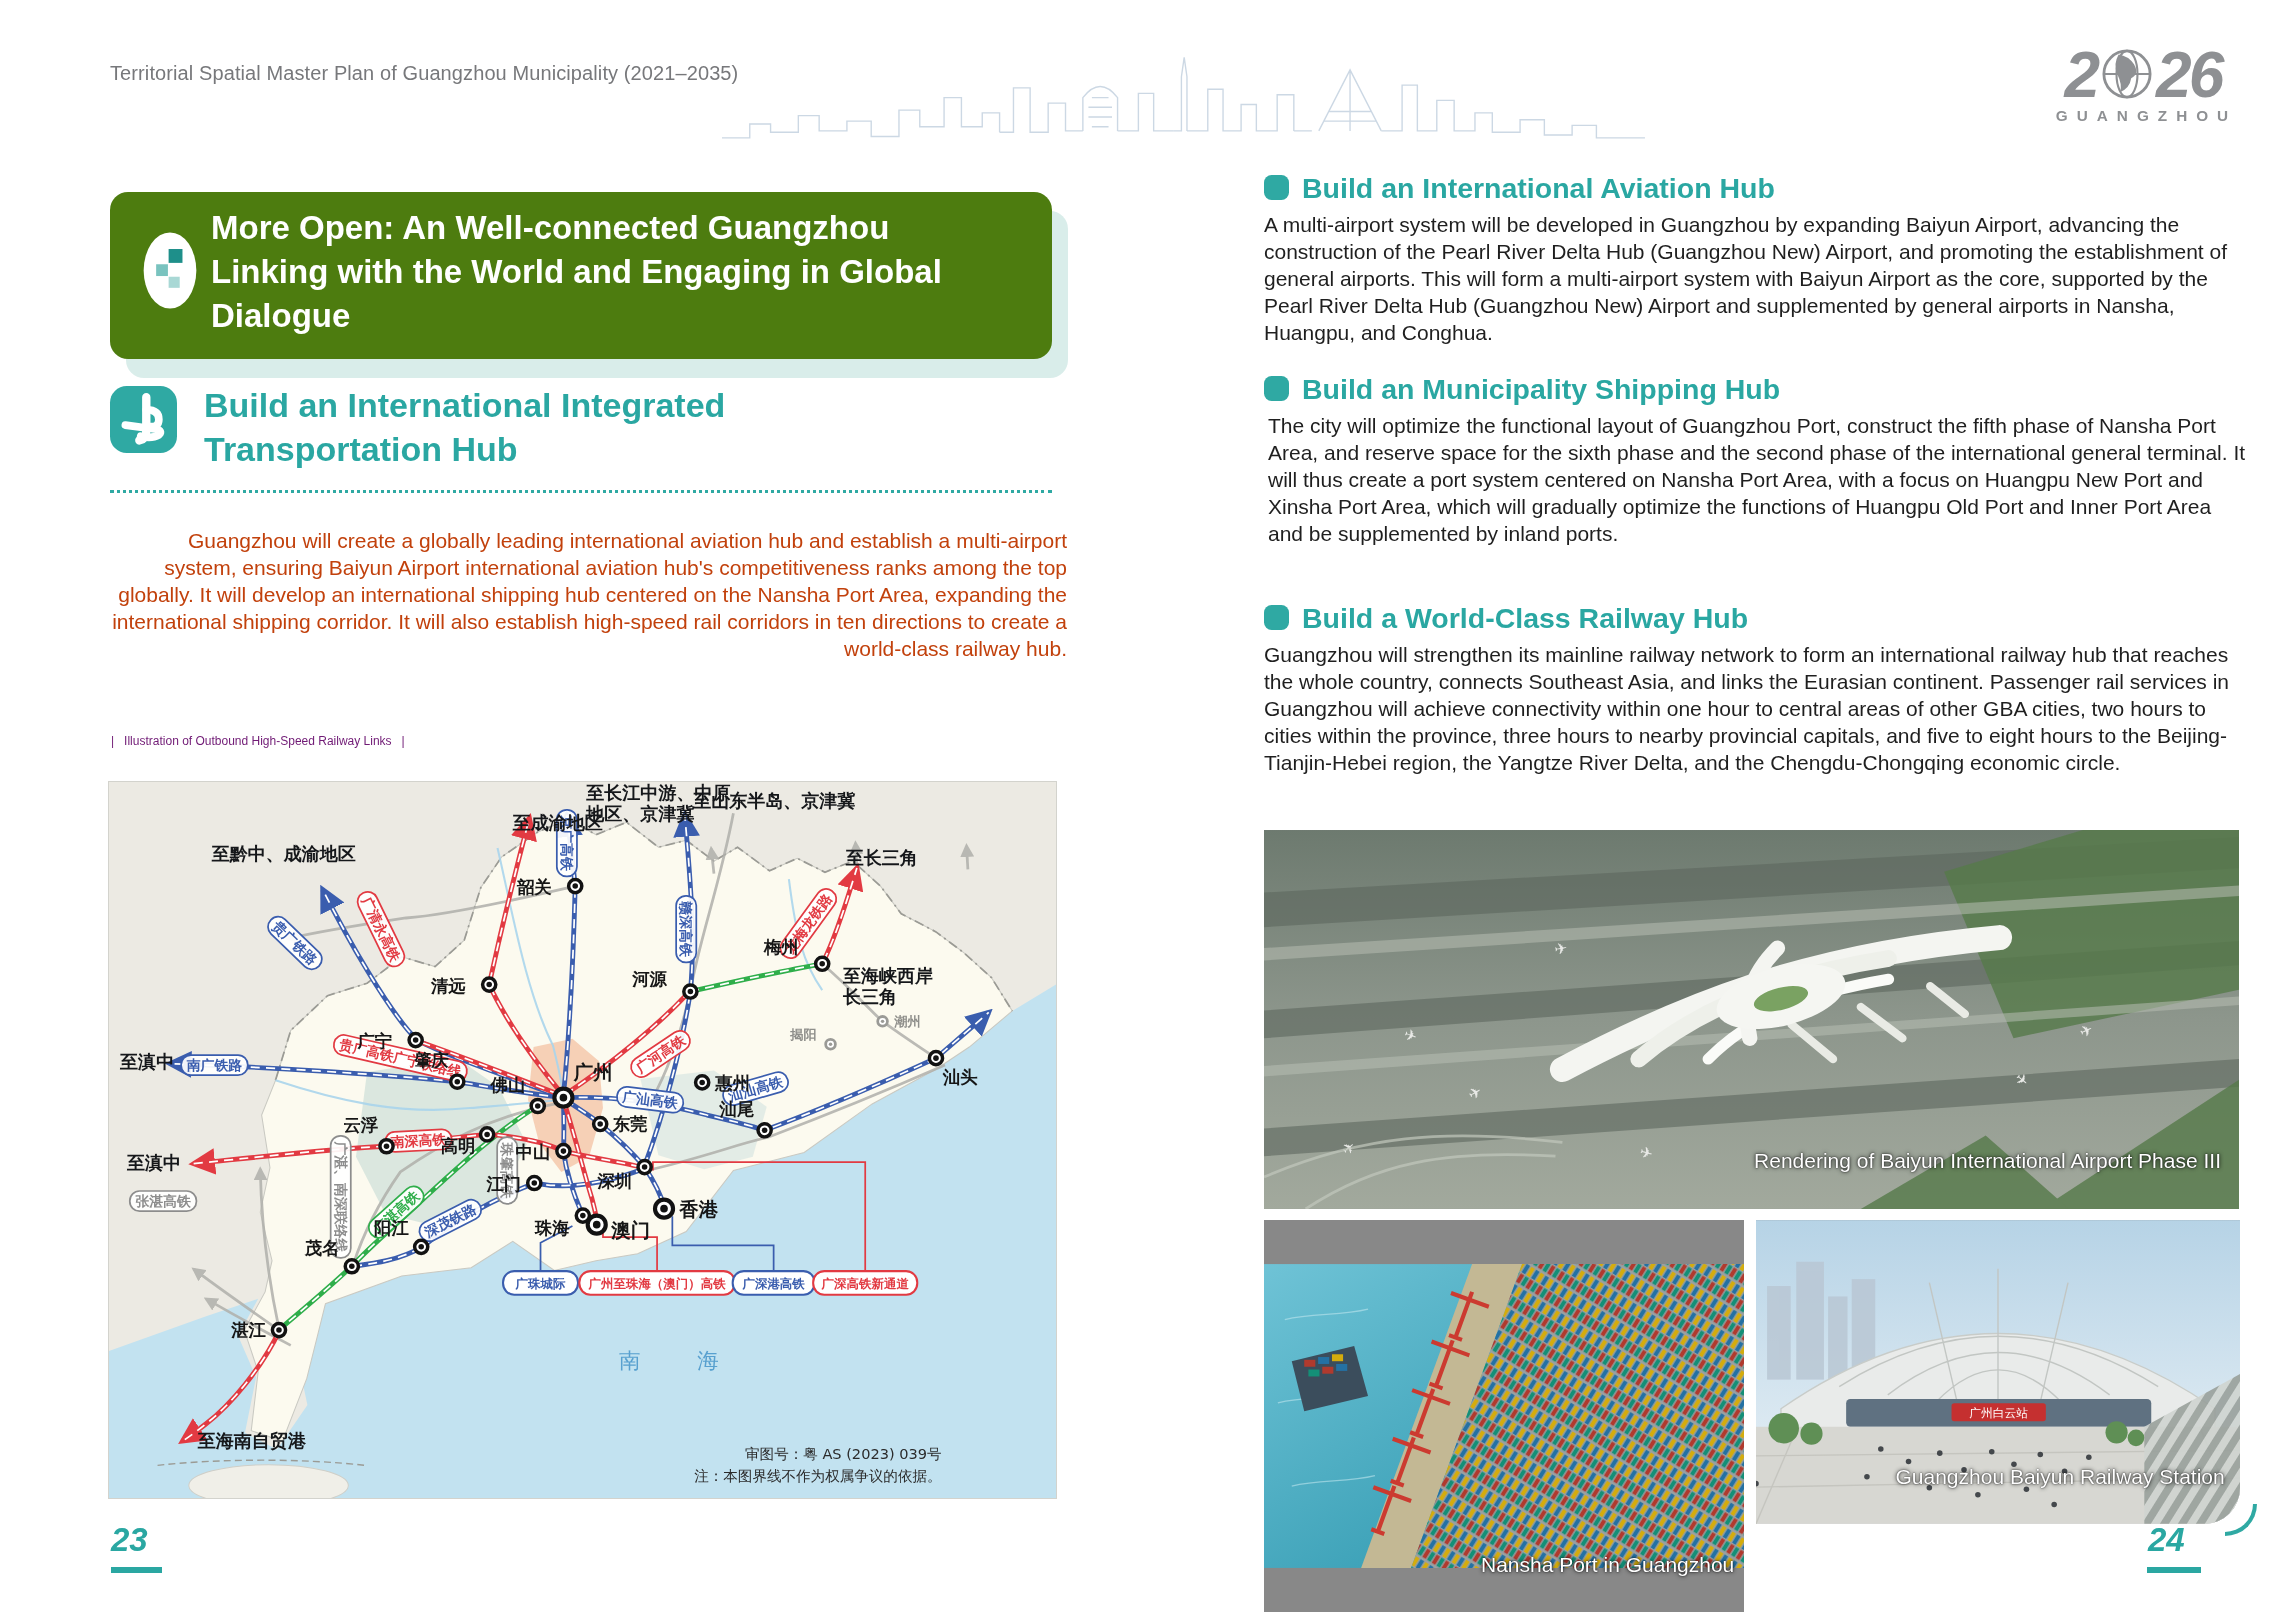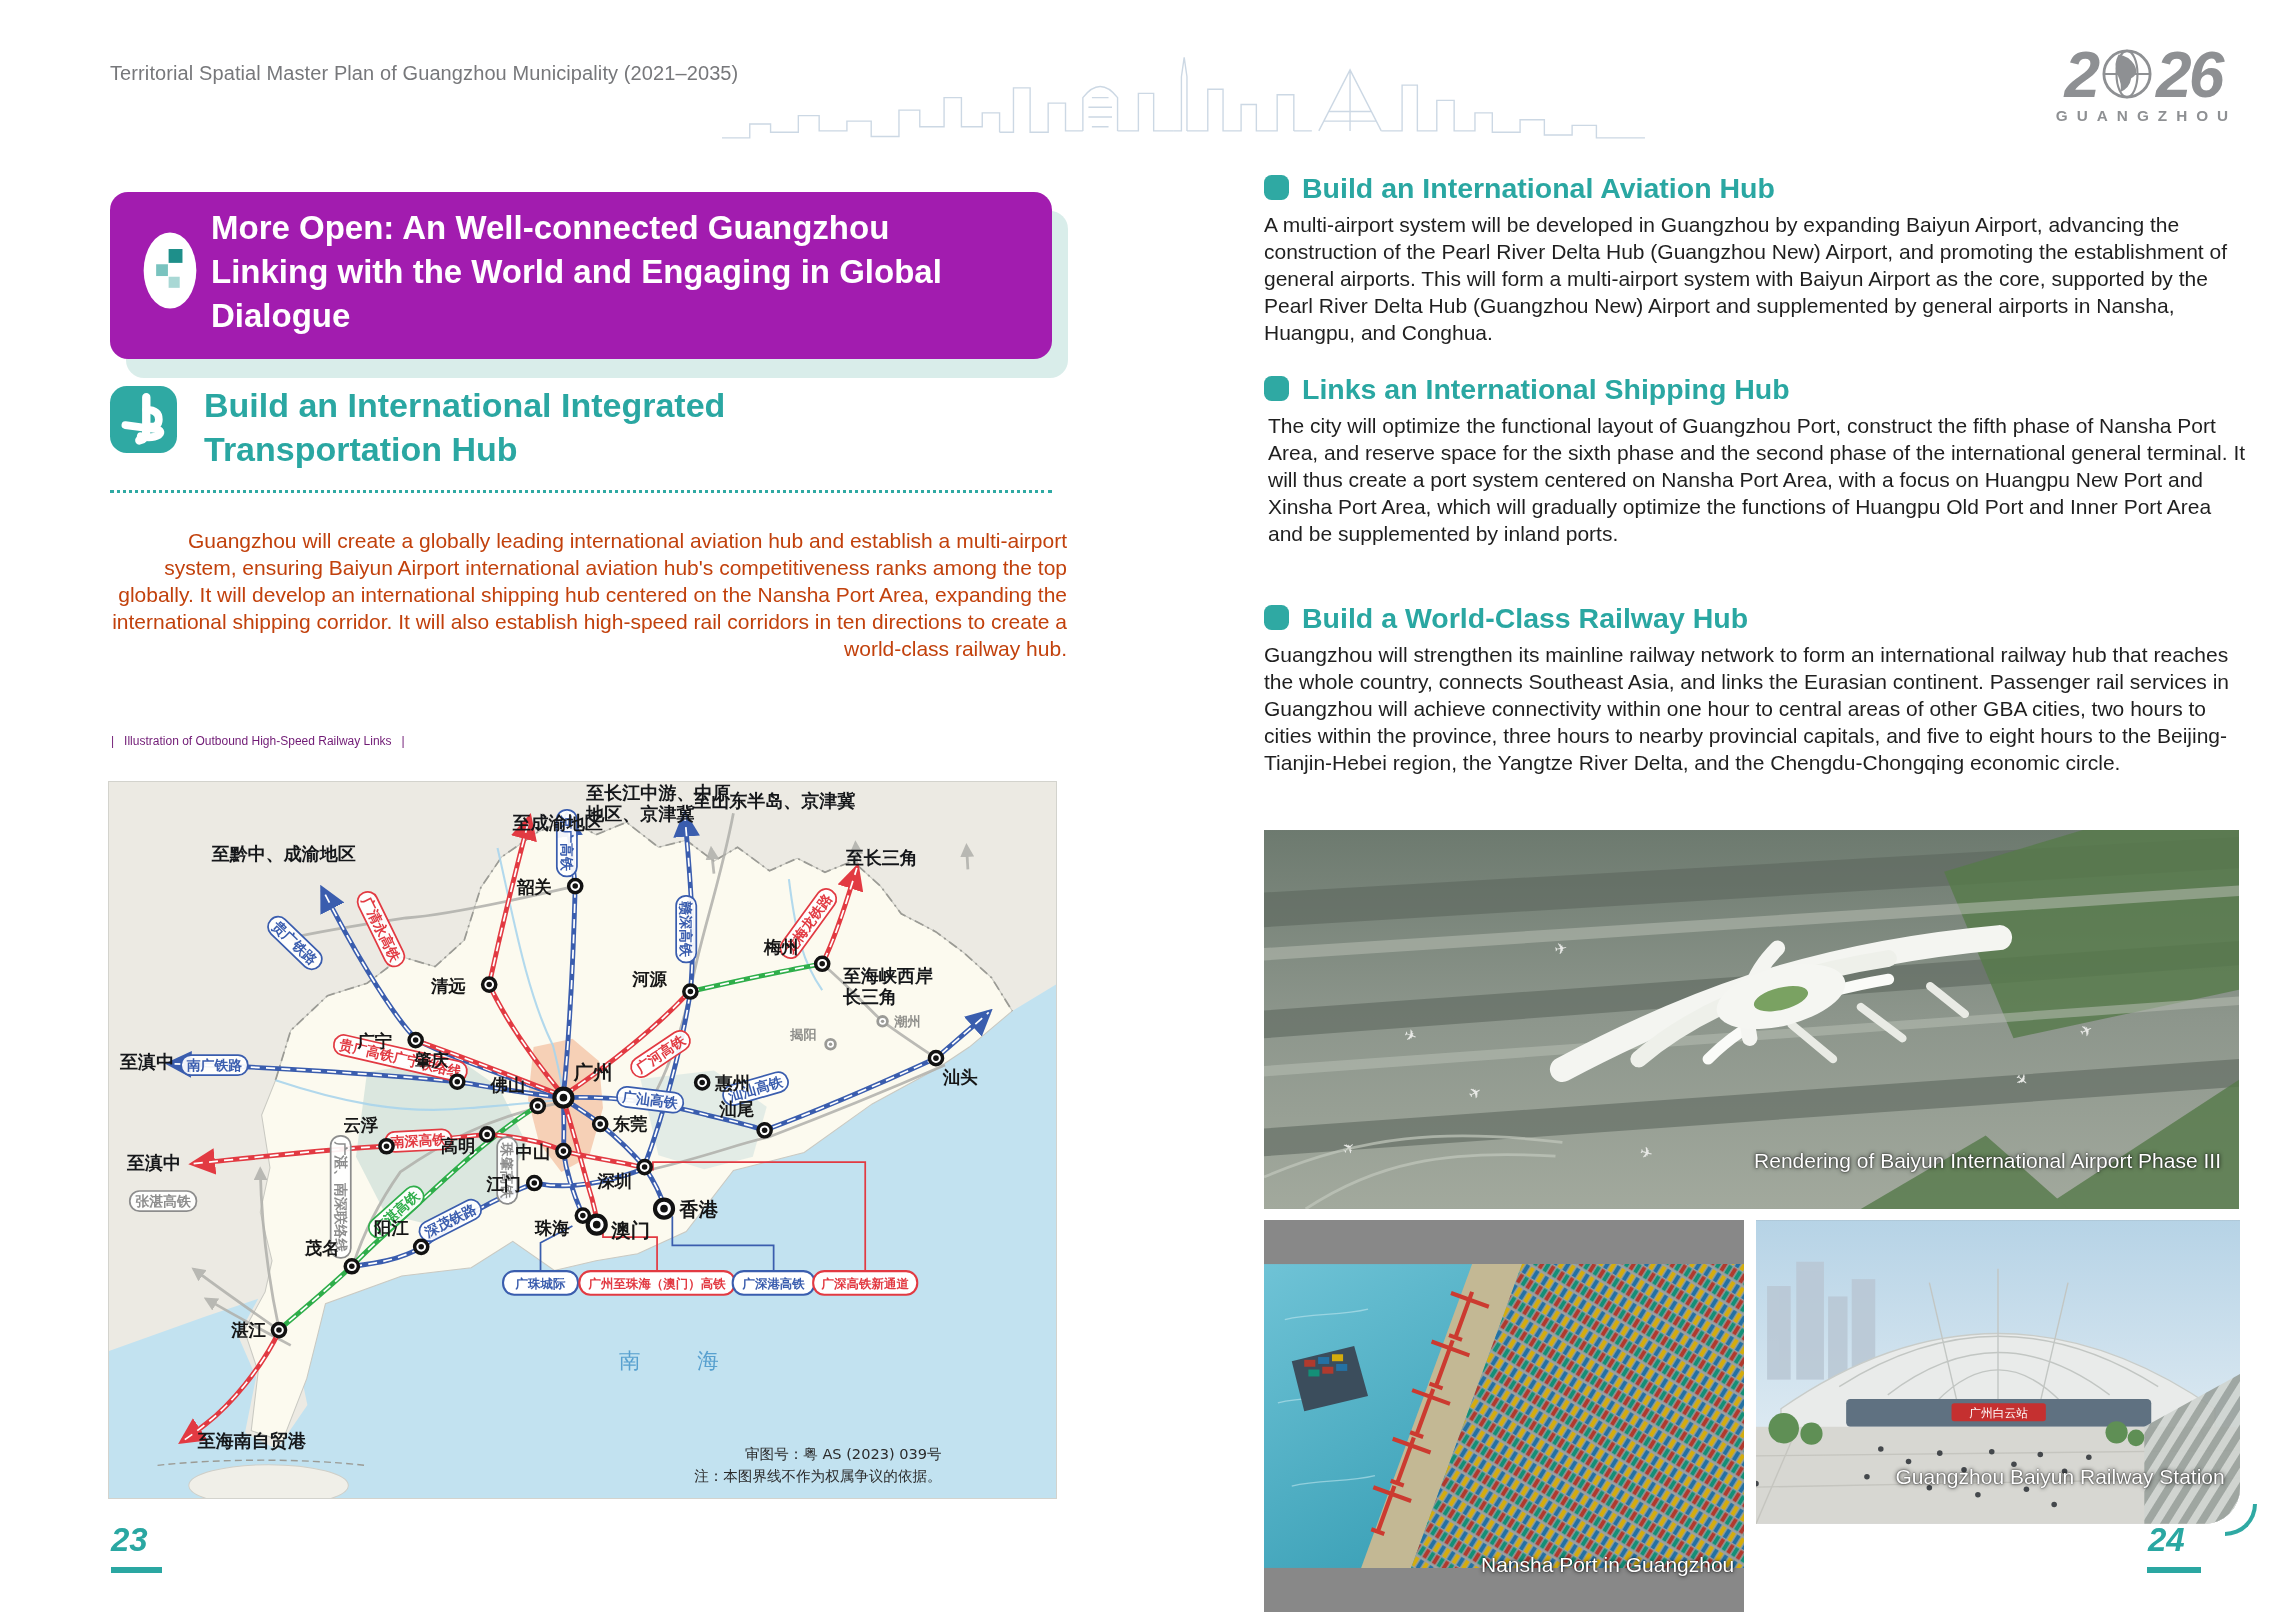--- a/index.html
+++ b/index.html
@@ -9,21 +9,21 @@
 
   
   .doc-title{left:110px;top:62px;font-size:20px;color:#77787b;letter-spacing:0.1px;}
   .skyline{left:722px;top:49px;width:923px;height:97px;}
   .logo{left:2039px;top:43px;width:208px;text-align:center;color:#8e9093;}
   .logo-row{display:flex;align-items:center;justify-content:center;gap:1.4px;}
   .logo-digit{font-size:64px;font-weight:bold;font-style:italic;line-height:64px;letter-spacing:-2.8px;}
   .logo-city{font-size:15.3px;font-weight:bold;letter-spacing:9px;margin-top:0px;margin-left:7px;}
 
   
-  .banner{left:110px;top:192px;width:942px;height:167px;background:#a21caf;border-radius:18px;z-index:2;}
+  .banner{left:110px;top:192px;width:942px;height:167px;background:#4d7c0f;border-radius:18px;z-index:2;}
   .banner-shadow{left:126px;top:211px;width:942px;height:167px;background:#d9edea;border-radius:18px;z-index:1;}
   .banner-icon{left:32px;top:39px;}
   .banner-title{left:101px;top:14px;width:798px;font-size:33px;line-height:44px;font-weight:bold;color:#ffffff;}
   .sec-icon{left:110px;top:386px;width:67px;height:67px;background:#2fa9a3;border-radius:16.7px;z-index:2;}
   .sec-heading{left:204px;top:383px;width:680px;font-size:34px;line-height:44px;font-weight:bold;color:#2aa7a2;}
   .dotted-rule{left:110px;top:490px;width:942px;border-top:3.5px dotted #2fa9a3;}
   .intro{left:111px;top:527px;width:956px;font-size:21px;line-height:27px;color:#c2410c;text-align:right;}
   .fig-caption{left:111px;top:734px;font-size:12px;color:#701a75;white-space:pre;}
   .map-wrap{left:108px;top:781px;width:947px;height:716px;border:0.7px solid #d3d3cd;background:#eceae3;}
   .map-wrap svg{display:block;width:100%;height:100%;}
@@ -392,21 +392,21 @@
 </div>
 
 <div class="abs page-num pn-left">23</div>
 <div class="abs pn-bar pnb-left"></div>
 
 <div class="abs bullet b1"></div>
 <div class="abs r-heading h1">Build an International Aviation Hub</div>
 <div class="abs r-body t1">A multi-airport system will be developed in Guangzhou by expanding Baiyun Airport, advancing the construction of the Pearl River Delta Hub (Guangzhou New) Airport, and promoting the establishment of general airports. This will form a multi-airport system with Baiyun Airport as the core, supported by the Pearl River Delta Hub (Guangzhou New) Airport and supplemented by general airports in Nansha, Huangpu, and Conghua.</div>
 
 <div class="abs bullet b2"></div>
-<div class="abs r-heading h2">Links an International Shipping Hub</div>
+<div class="abs r-heading h2">Build an Municipality Shipping Hub</div>
 <div class="abs r-body t2">The city will optimize the functional layout of Guangzhou Port, construct the fifth phase of Nansha Port Area, and reserve space for the sixth phase and the second phase of the international general terminal. It will thus create a port system centered on Nansha Port Area, with a focus on Huangpu New Port and Xinsha Port Area, which will gradually optimize the functions of Huangpu Old Port and Inner Port Area and be supplemented by inland ports.</div>
 
 <div class="abs bullet b3"></div>
 <div class="abs r-heading h3">Build a World-Class Railway Hub</div>
 <div class="abs r-body t3">Guangzhou will strengthen its mainline railway network to form an international railway hub that reaches the whole country, connects Southeast Asia, and links the Eurasian continent. Passenger rail services in Guangzhou will achieve connectivity within one hour to central areas of other GBA cities, two hours to cities within the province, three hours to nearby provincial capitals, and five to eight hours to the Beijing-Tianjin-Hebei region, the Yangtze River Delta, and the Chengdu-Chongqing economic circle.</div>
 
 <div class="abs photo ph-air">
   <svg viewBox="0 0 1405 546">
     <defs>
       <linearGradient id="apg" x1="0" y1="0" x2="0" y2="1">

